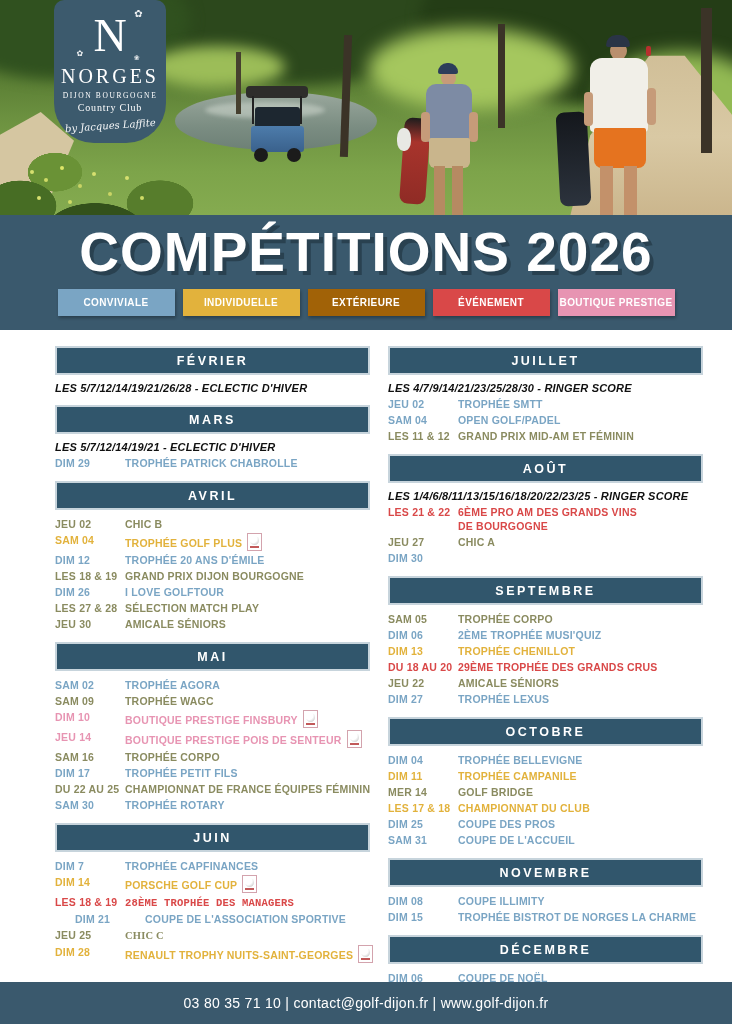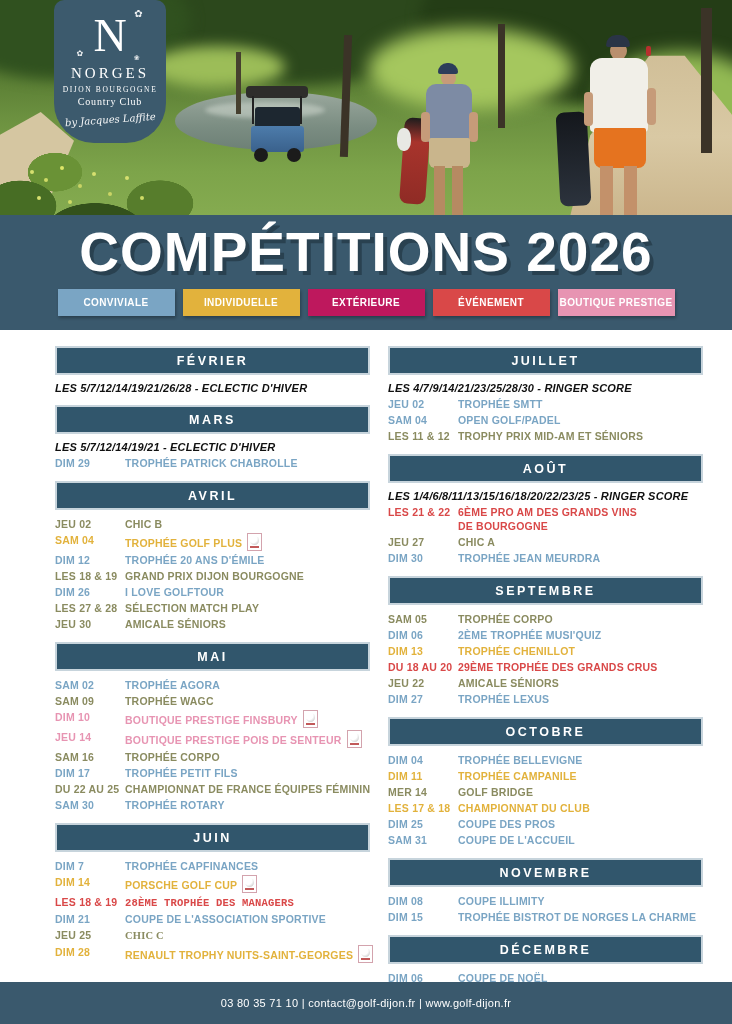--- a/index.html
+++ b/index.html
@@ -74,21 +74,21 @@
   
   .logo-badge{position:absolute;left:54px;top:0;width:112px;height:143px;background:#3c5a6d;
     border-radius:10px 10px 40px 40px;display:flex;flex-direction:column;align-items:center;
     color:#fff;z-index:6;}
   .monogram{margin-top:8px;height:56px;position:relative;font-family:"Liberation Serif",serif;}
   .monogram .n{font-size:46px;line-height:56px;}
   .monogram .orn1,.monogram .orn2,.monogram .orn3{position:absolute;font-size:10px;opacity:.9;}
   .monogram .orn1{right:-16px;top:0;}
   .monogram .orn2{left:-17px;bottom:6px;font-size:8px;}
   .monogram .orn3{right:-13px;bottom:2px;font-size:7px;}
-  .logo-name{font-family:"Liberation Serif",serif;font-size:15px;letter-spacing:3px;margin-top:1px;}
+  .logo-name{font-family:"Liberation Serif",serif;font-size:20px;letter-spacing:3px;margin-top:1px;}
   .logo-sub{font-family:"Liberation Serif",serif;font-size:7.5px;letter-spacing:1.6px;margin-top:3px;}
   .logo-sub2{font-family:"Liberation Serif",serif;font-size:10px;letter-spacing:.8px;margin-top:2px;}
   .logo-sign{font-family:"DejaVu Serif",serif;font-style:italic;font-size:10px;margin-top:7px;transform:rotate(-4deg);opacity:.95;}
 
   
   .banner{position:relative;width:732px;height:115px;background:#3a596d;text-align:center;}
   .banner h1{margin:0;padding-top:5px;color:#fff;font-size:55px;font-weight:bold;letter-spacing:1px;
     text-shadow:4px 4px 0 rgba(24,41,51,.5);}
   .legend{display:flex;justify-content:center;gap:8px;margin-top:5px;}
   .chip{width:117px;height:27px;display:flex;align-items:center;justify-content:center;
@@ -106,21 +106,21 @@
   .ev-day{flex:0 0 70px;white-space:nowrap;}
   .ev-main{flex:1;white-space:nowrap;}
   .ball-icon{display:inline-block;box-sizing:border-box;width:15px;height:18px;background:#fff;
     border:1px solid #d3a3ad;vertical-align:-4px;margin-left:5px;position:relative;}
   .ball-icon::before{content:"";position:absolute;left:2px;top:2px;width:9px;height:9px;border-radius:50%;
     background:radial-gradient(circle at 35% 30%,#ffffff 45%,#b9b9b9 95%);}
   .ball-icon::after{content:"";position:absolute;left:2px;bottom:2px;width:9px;height:2px;background:#c25a5a;}
 
   
   .footer{position:absolute;left:0;bottom:0;width:732px;height:42px;background:#3a596d;
-    display:flex;align-items:center;justify-content:center;color:#fff;font-size:11px;letter-spacing:.3px;}
+    display:flex;align-items:center;justify-content:center;color:#fff;font-size:14px;letter-spacing:.3px;}
 </style>
 </head>
 <body>
 
 <div class="page">
 
   <div class="photo">
     <div class="canopy-l"></div>
     <div class="canopy-r"></div>
     <div class="canopy-fl"></div>
@@ -177,21 +177,21 @@
     <div class="logo-sub">DIJON BOURGOGNE</div>
     <div class="logo-sub2">Country Club</div>
     <div class="logo-sign">by Jacques Laffite</div>
   </div>
 
   <div class="banner">
     <h1>COMPÉTITIONS 2026</h1>
     <div class="legend">
         <div class="chip" style="background: rgb(122, 165, 196);">CONVIVIALE</div>
         <div class="chip" style="background: rgb(226, 178, 60);">INDIVIDUELLE</div>
-        <div class="chip" style="background: #be185d;">EXTÉRIEURE</div>
+        <div class="chip" style="background: #a16207;">EXTÉRIEURE</div>
         <div class="chip" style="background: rgb(217, 72, 72);">ÉVÉNEMENT</div>
         <div class="chip" style="background: rgb(231, 148, 178);">BOUTIQUE PRESTIGE</div>
       </div>
   </div>
 
   <div class="content">
     <div class="col" id="col-0">
         <section class="month">
           <div class="month-bar">FÉVRIER</div>
           <div class="month-note">LES 5/7/12/14/19/21/26/28 - ECLECTIC D'HIVER</div>
@@ -278,21 +278,21 @@
           </div>
           <div class="ev-row">
             <span class="ev-day" style="color: rgb(226, 178, 60);">DIM 14</span>
             <div class="ev-main"><span class="ev-label" style="color: rgb(226, 178, 60);">PORSCHE GOLF CUP</span><span class="ball-icon"></span></div>
           </div>
           <div class="ev-row">
             <span class="ev-day" style="color: rgb(217, 72, 72);">LES 18 &amp; 19</span>
             <div class="ev-main"><span class="ev-label" style="color: rgb(217, 72, 72); font-family: Liberation Mono, monospace;">28ÈME TROPHÉE DES MANAGERS</span></div>
           </div>
           <div class="ev-row">
-            <span class="ev-day" style="color: rgb(122, 165, 196);">DIM 21</span>
+            <span class="ev-day" style="color: rgb(122, 165, 196); margin-left: 20px;">DIM 21</span>
             <div class="ev-main"><span class="ev-label" style="color: rgb(122, 165, 196);">COUPE DE L'ASSOCIATION SPORTIVE</span></div>
           </div>
           <div class="ev-row">
             <span class="ev-day" style="color: rgb(138, 139, 96);">JEU 25</span>
             <div class="ev-main"><span class="ev-label" style="color: rgb(138, 139, 96); font-family: Liberation Serif, serif;">CHIC C</span></div>
           </div>
           <div class="ev-row">
             <span class="ev-day" style="color: rgb(226, 178, 60);">DIM 28</span>
             <div class="ev-main"><span class="ev-label" style="color: rgb(226, 178, 60);">RENAULT TROPHY NUITS-SAINT-GEORGES</span><span class="ball-icon"></span></div>
           </div>
@@ -305,37 +305,36 @@
           <div class="ev-row">
             <span class="ev-day" style="color: rgb(122, 165, 196);">JEU 02</span>
             <div class="ev-main"><span class="ev-label" style="color: rgb(122, 165, 196);">TROPHÉE SMTT</span></div>
           </div>
           <div class="ev-row">
             <span class="ev-day" style="color: rgb(122, 165, 196);">SAM 04</span>
             <div class="ev-main"><span class="ev-label" style="color: rgb(122, 165, 196);">OPEN GOLF/PADEL</span></div>
           </div>
           <div class="ev-row">
             <span class="ev-day" style="color: rgb(138, 139, 96);">LES 11 &amp; 12</span>
-            <div class="ev-main"><span class="ev-label" style="color: rgb(138, 139, 96);">TROPHY PRIX MID-AM ET SÉNIORS</span></div>
+            <div class="ev-main"><span class="ev-label" style="color: rgb(138, 139, 96);">GRAND PRIX MID-AM ET FÉMININ</span></div>
           </div>
         </section>
         <section class="month">
           <div class="month-bar">AOÛT</div>
           <div class="month-note">LES 1/4/6/8/11/13/15/16/18/20/22/23/25 - RINGER SCORE</div>
           <div class="ev-row">
             <span class="ev-day" style="color: rgb(217, 72, 72);">LES 21 &amp; 22</span>
             <div class="ev-main"><span class="ev-label" style="color: rgb(217, 72, 72);">6ÈME PRO AM DES GRANDS VINS</span><div class="ev-label" style="color: rgb(217, 72, 72);">DE BOURGOGNE</div></div>
           </div>
           <div class="ev-row">
             <span class="ev-day" style="color: rgb(138, 139, 96);">JEU 27</span>
             <div class="ev-main"><span class="ev-label" style="color: rgb(138, 139, 96);">CHIC A</span></div>
           </div>
           <div class="ev-row">
             <span class="ev-day" style="color: rgb(122, 165, 196);">DIM 30</span>
-            <div class="ev-main"><span class="ev-label" style="color: rgb(122, 165, 196);">TROPHÉE JEAN MEURDRA</span></div>
           </div>
         </section>
         <section class="month">
           <div class="month-bar">SEPTEMBRE</div>
           <div class="ev-row">
             <span class="ev-day" style="color: rgb(138, 139, 96);">SAM 05</span>
             <div class="ev-main"><span class="ev-label" style="color: rgb(138, 139, 96);">TROPHÉE CORPO</span></div>
           </div>
           <div class="ev-row">
             <span class="ev-day" style="color: rgb(122, 165, 196);">DIM 06</span>

